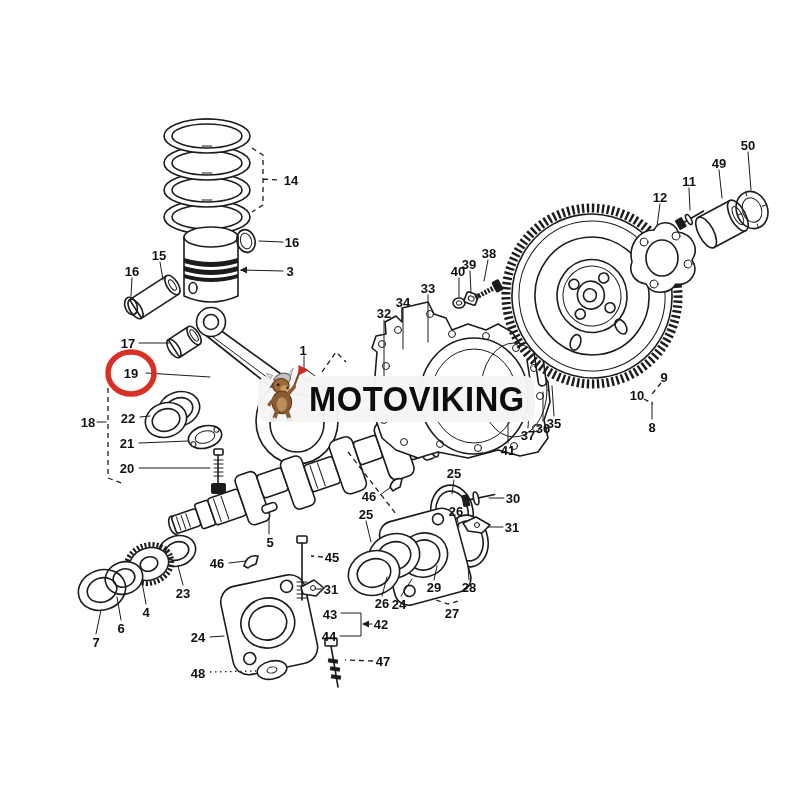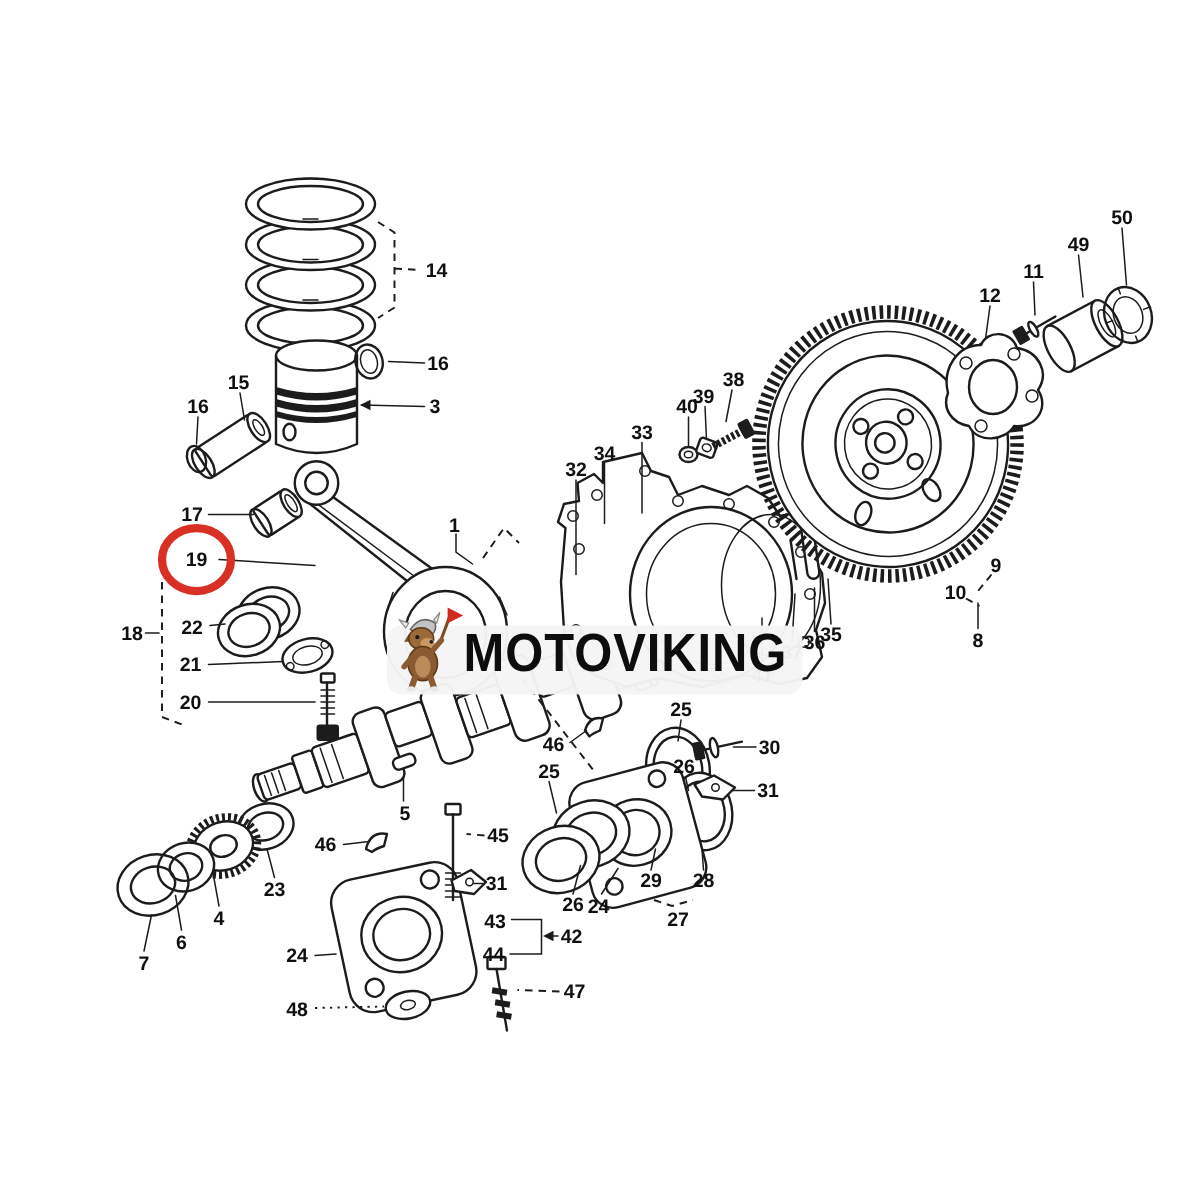--- a/index.html
+++ b/index.html
@@ -10,21 +10,21 @@
   .ln{stroke:#1c1c1c;stroke-width:1.6;fill:none;stroke-linecap:round;stroke-linejoin:round;}
   .lnthin{stroke:#1c1c1c;stroke-width:1;fill:none;stroke-linecap:round;}
   .fw{fill:#ffffff;stroke:#1c1c1c;stroke-width:1.6;stroke-linejoin:round;}
   .fb{fill:#1c1c1c;stroke:none;}
   .dash{stroke:#1c1c1c;stroke-width:1.3;fill:none;stroke-dasharray:5 4;}
   .dot{stroke:#1c1c1c;stroke-width:1.3;fill:none;stroke-dasharray:1.5 3.5;}
   .teeth{stroke:#1c1c1c;fill:none;}
   .plabel{font:bold 13px "Liberation Sans",sans-serif;fill:#101010;text-anchor:middle;}
   
   .watermark{position:absolute;left:258px;top:376px;width:277px;height:46px;
-     background:rgba(245,245,245,.97);border-radius:10px;display:flex;align-items:flex-start;margin-top:41px;}
+     background:rgba(245,245,245,.97);border-radius:10px;display:flex;align-items:center;}
   .mascot{width:46px;height:58px;margin:-14px 0 0 5px;flex:0 0 auto;}
   .brand{font-weight:bold;font-size:32px;letter-spacing:.6px;color:#0d0d0d;white-space:nowrap;
      transform:scale(1.02,1.12);transform-origin:left center;}
 </style>
 </head>
 <body>
 
 <div id="stage">
 
 <svg id="diagram-svg" width="800" height="800" viewBox="0 0 800 800">

